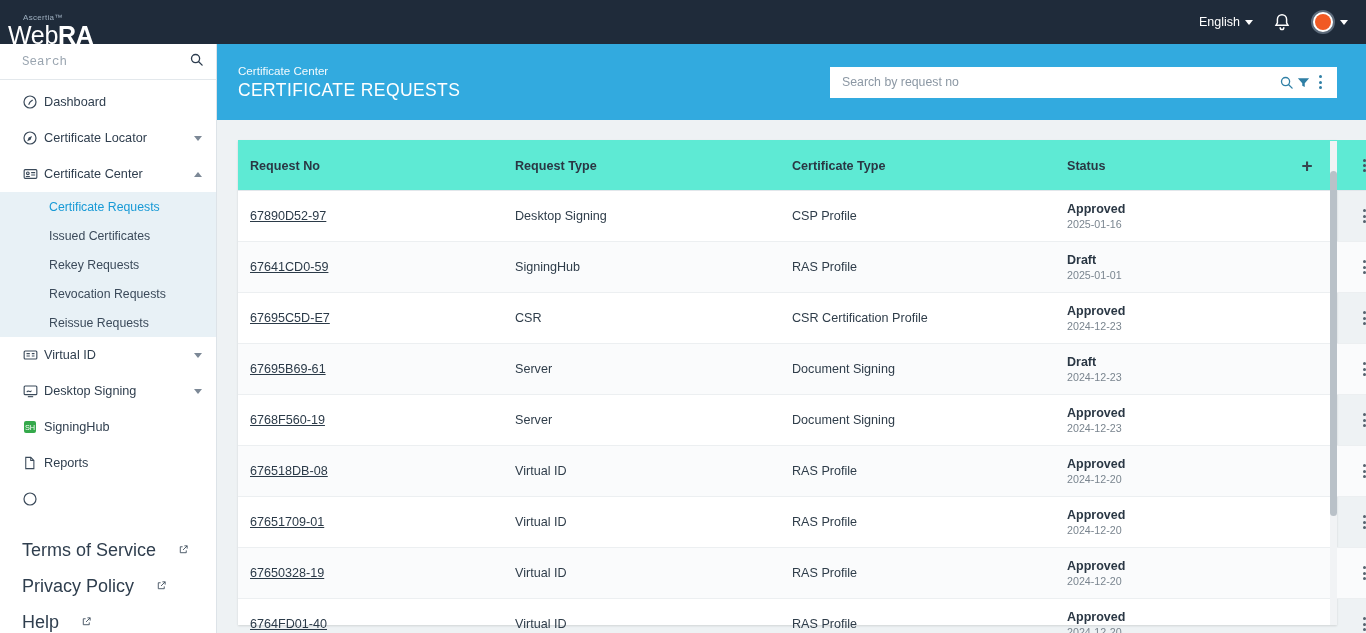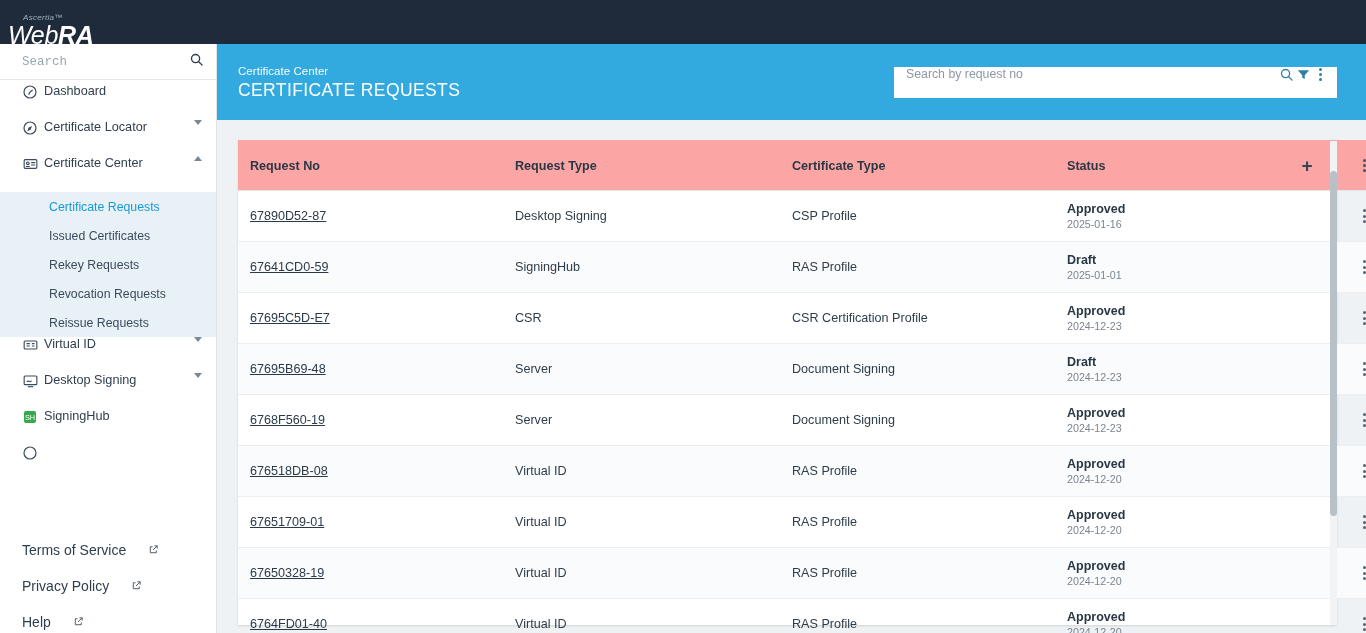--- a/index.html
+++ b/index.html
@@ -11,21 +11,21 @@
   }
   .app { position: relative; width: 1366px; height: 633px; }
 
   
   .topbar {
     position: absolute; left: 0; top: 0; width: 1366px; height: 44px;
     background: #1f2b3a; display: flex; align-items: center;
   }
   .brand {
     width: 217px; height: 28px; position: relative; padding-left: 8px;
-    display: flex; flex-direction: column; justify-content: center; font-style: italic;
+    display: flex; flex-direction: column; justify-content: center;
   }
   .brand-sup {
     color: #9fb0c0; font-size: 8px; letter-spacing: .3px;
     position: absolute; top: 5px; left: 23px;
   }
   .brand-main {
     color: #ffffff; font-size: 25px; font-weight: bold; letter-spacing: -.3px;
     position: absolute; top: 13px; left: 8px;
   }
   .brand-main .thin { font-weight: normal; }
@@ -66,64 +66,64 @@
   }
   .search-row input {
     flex: 1; border: none; outline: none; font-size: 12.5px; color: #14532d;
     font-family: Liberation Mono, monospace; background: transparent;
   }
   .search-row input::placeholder { color: #9aa5b0; }
   .search-ico { color: #2b3b4d; }
 
   .nav { padding-top: 4px; }
   .nav-item {
-    display: flex; align-items: flex-start; height: 36px; padding-left: 22px; padding-right: 14px;
+    display: flex; align-items: center; height: 36px; padding-left: 22px; padding-right: 14px;
     font-size: 12.7px; color: #2f3e4e; cursor: pointer; position: relative;
   }
   .nav-item .ico {
     width: 22px; display: flex; align-items: center; justify-content: flex-start;
     color: #3b4a5a;
   }
   .nav-item .label { flex: 1; }
   .nav-item .chev {
     width: 0; height: 0; border-left: 4.5px solid transparent; border-right: 4.5px solid transparent;
     border-top: 5px solid #7c8896;
   }
   .nav-item .chev.up { border-top: none; border-bottom: 5px solid #7c8896; }
   .sub-group { background: #e8f1f6; }
   .sub-item {
     height: 29px; display: flex; align-items: center; padding-left: 49px;
     font-size: 12.3px; color: #3c4b5b; cursor: pointer;
   }
   .sub-item.active { color: #189ad6; }
   .foot-item {
     display: flex; align-items: center; gap: 22px; height: 36px; padding-left: 22px;
-    font-size: 14px; color: #2f3e4e; cursor: pointer;
+    font-size: 18px; color: #2f3e4e; cursor: pointer;
   }
   .ext-ico { font-size: 10px; color: #42505f; }
   .clip-fade {
     position: absolute; left: 0; top: 468px; width: 216px; height: 22px;
     background: linear-gradient(to bottom, rgba(255,255,255,0) 0%, #ffffff 70%);
   }
 
   
   .main {
     position: absolute; left: 217px; top: 44px; width: 1149px; height: 589px;
     background: #eef2f4;
   }
   .page-header {
     height: 76px; background: #32aadf; padding: 0 29px 0 21px;
     display: flex; align-items: center;
   }
   .titles { color: #ffffff; }
   .crumb { font-size: 11.6px; opacity: .95; }
   .ptitle { font-size: 17.5px; letter-spacing: .4px; margin-top: 3px; }
   .search-box {
-    margin-left: auto; width: 443px; height: 31px; background: #ffffff;
-    display: flex; align-items: flex-start; padding: 0 10px 0 12px; gap: 2px;
+    margin-left: auto; width: 507px; height: 31px; background: #ffffff;
+    display: flex; align-items: center; padding: 0 10px 0 12px; gap: 2px;
   }
   .search-box input {
     flex: 1; border: none; outline: none; font-size: 12.3px; color: #6e7b88;
     font-family: "Liberation Sans", sans-serif;
   }
   .search-box input::placeholder { color: #8c98a4; }
   .sb-act { color: #2f7fa5; cursor: pointer; display: flex; align-items: center; }
   .kebab {
     width: 14px; height: 16px; display: flex; flex-direction: column; align-items: center;
     justify-content: center; gap: 2.4px; cursor: pointer;
@@ -131,21 +131,21 @@
   .kebab i { width: 3px; height: 3px; border-radius: 50%; background: currentColor; display: block; }
 
   .card {
     margin: 20px 29px 0 21px; background: #ffffff; height: 485px;
     box-shadow: 0 1px 2px rgba(0,0,0,.12); position: relative;
     display: flex; flex-direction: column;
   }
   table { width: 100%; border-collapse: collapse; table-layout: fixed; }
   th {
     text-align: left; font-size: 12.6px; color: #2a3744; font-weight: bold;
-    padding: 16px 0 15px 0; border-bottom: 1px solid #e2e7eb; background: #fca5a5;
+    padding: 16px 0 15px 0; border-bottom: 1px solid #e2e7eb; background: #5eead4;
   }
   th.c1 { padding-left: 12px; width: 277px; }
   th.c2 { width: 277px; }
   th.c3 { width: 275px; margin-top: 36px; }
   th.c4 { width: 210px; }
   th.c5 { width: 60px; }
   th.c6 { width: 55px; }
   .th-act { color: #44525f; display: flex; align-items: center; justify-content: center; }
   .plus { font-size: 19px; line-height: 1; cursor: pointer; color: #36454f; }
 
@@ -174,20 +174,40 @@
 <body>
 
 <div class="app">
 
   <div class="topbar">
     <div class="brand">
       <span class="brand-sup">Ascertia™</span>
       <span class="brand-main"><span class="thin">Web</span><span>RA</span></span>
     </div>
 
+    <div class="topbar-right">
+      <div class="lang">
+        <span>English</span>
+        <span class="caret-down"></span>
+      </div>
+
+      <div class="bell">
+        <svg width="22" height="22" viewBox="0 0 24 24" fill="none" stroke="#ffffff" stroke-width="1.6" stroke-linecap="round">
+          <path d="M12 4a5 5 0 0 0-5 5v4l-1.5 2.5h13L17 13V9a5 5 0 0 0-5-5z"></path>
+          <path d="M10 18.2a2 2 0 0 0 4 0"></path>
+        </svg>
+      </div>
+
+      <div class="avatar-wrap">
+        <span class="avatar">
+            <span class="avatar-inner"></span>
+          </span>
+        <span class="caret-down"></span>
+      </div>
+    </div>
   </div>
 
   <div class="sidebar">
 
     <div class="search-row">
       <input placeholder="Search" style="">
       <span class="search-ico">
         <svg width="15" height="15" viewBox="0 0 24 24" fill="none" stroke="#2b3b4d" stroke-width="2.1" stroke-linecap="round">
           <circle cx="10.5" cy="10.5" r="6.5"></circle>
             <path d="M15.5 15.5L21 21"></path>
@@ -275,20 +295,29 @@
       <div class="nav-item">
         <span class="ico">
           <svg width="16" height="16" viewBox="0 0 24 24">
               <rect x="3" y="3" width="18" height="18" rx="3" fill="#35a94b"></rect>
               <text x="12" y="16" font-size="11" font-family="Liberation Sans" fill="#ffffff" text-anchor="middle">SH</text>
             </svg>
         </span>
         <span class="label">SigningHub</span>
       </div>
 
+      <div class="nav-item">
+        <span class="ico">
+          <svg width="15" height="16" viewBox="0 0 24 24" fill="none" stroke="#3b4a5a" stroke-width="1.7">
+              <path d="M6 3h8l5 5v13H6z"></path>
+              <path d="M14 3v5h5"></path>
+            </svg>
+        </span>
+        <span class="label">Reports</span>
+      </div>
 
       <div class="nav-item">
         <span class="ico">
           <svg width="16" height="16" viewBox="0 0 24 24" fill="none" stroke="#3b4a5a" stroke-width="1.8">
               <circle cx="12" cy="12" r="9"></circle>
             </svg>
         </span>
       </div>
     </div>
 
@@ -377,21 +406,21 @@
                     <i></i>
                     <i></i>
                     <i></i>
                   </span>
                 </span>
             </th>
           </tr>
         </thead>
         <tbody>
           <tr class="row">
-            <td class="c1"><span class="reqno">67890D52-87</span></td>
+            <td class="c1"><span class="reqno">67890D52-97</span></td>
             <td>Desktop Signing</td>
             <td>CSP Profile</td>
             <td>
               <div class="status-main">Approved</div>
               <div class="status-date">2025-01-16</div>
             </td>
             <td></td>
             <td>
                 <span class="row-kebab">
                   <span class="kebab">
@@ -434,21 +463,21 @@
                 <span class="row-kebab">
                   <span class="kebab">
                     <i></i>
                     <i></i>
                     <i></i>
                   </span>
                 </span>
               </td>
           </tr>
           <tr class="row">
-            <td class="c1"><span class="reqno">67695B69-48</span></td>
+            <td class="c1"><span class="reqno">67695B69-61</span></td>
             <td>Server</td>
             <td>Document Signing</td>
             <td>
               <div class="status-main">Draft</div>
               <div class="status-date">2024-12-23</div>
             </td>
             <td></td>
             <td>
                 <span class="row-kebab">
                   <span class="kebab">

